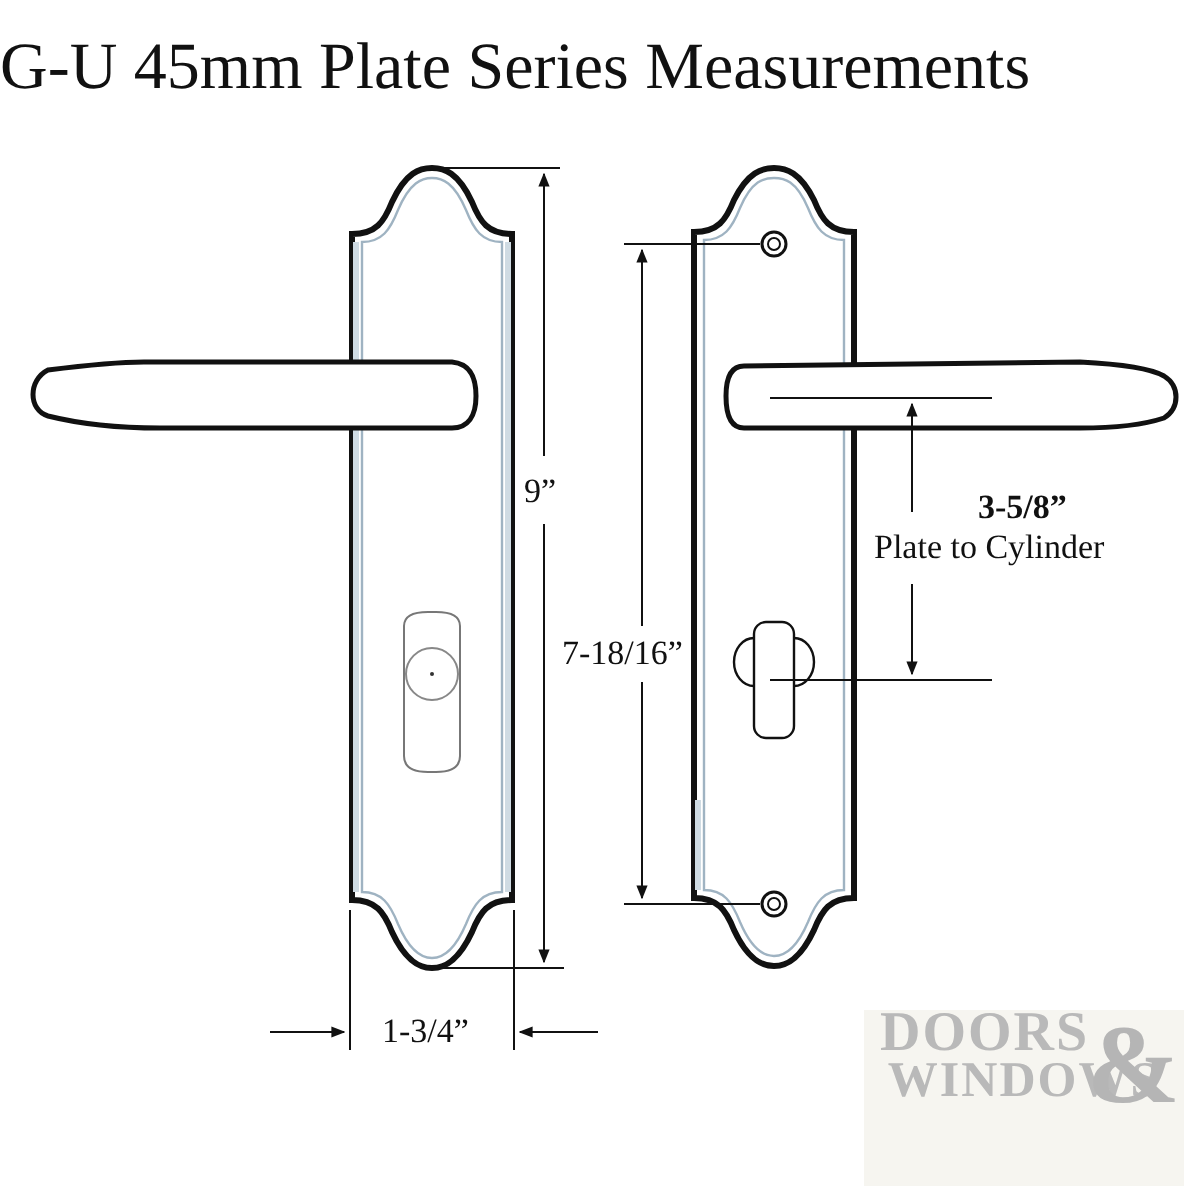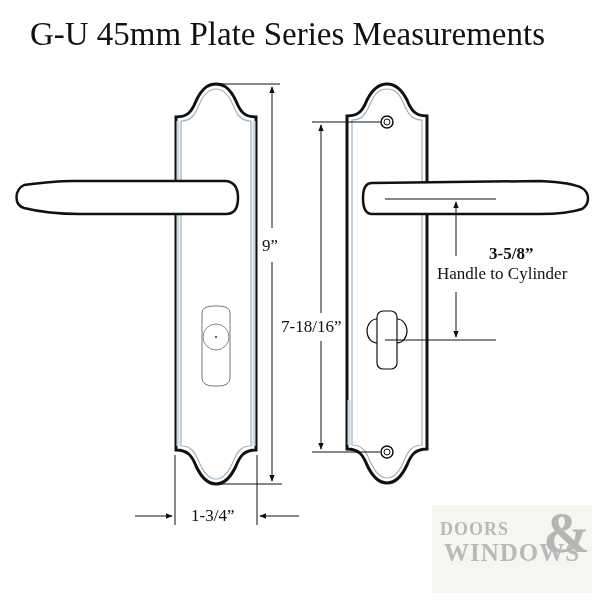--- a/index.html
+++ b/index.html
@@ -1,26 +1,26 @@
 <!DOCTYPE html>
 <html><head>
 <meta charset="utf-8">
 <style>
   html, body { margin: 0; padding: 0; background: #ffffff; }
   body { width: 600px; height: 600px; position: relative; overflow: hidden;
          font-family: "Liberation Serif", "DejaVu Serif", serif; color: #111; }
-  .title { position: absolute; top: 14px; left: 0; width: 575px; text-align: center;
+  .title { position: absolute; top: 14px; left: 0; width: 575px; text-align: left;
            font-size: 33px; line-height: 40px; white-space: nowrap; }
   svg.diagram { position: absolute; left: 0; top: 0; }
   .lbl { position: absolute; font-size: 17px; line-height: 20px; white-space: nowrap; background: #fff; }
   .logo { position: absolute; left: 432px; top: 505px; width: 160px; height: 88px;
           background: #f6f5f0; text-align: center; color: #b9b9b9;
           font-family: "Liberation Serif", "DejaVu Serif", serif; font-weight: bold; }
   .logo .l1 { font-size: 15px; line-height: 15px; letter-spacing: 1px; margin-top: 4px; }
-  .logo .l2 { font-size: 18px; line-height: 24px; letter-spacing: 1px; margin-top: 12px; }
+  .logo .l2 { font-size: 28px; line-height: 24px; letter-spacing: 1px; }
   .logo .l3 { font-size: 25px; line-height: 24px; letter-spacing: 1px; }
   .logo .l4 { font-size: 14px; line-height: 16px; letter-spacing: 1px; }
   .logo .amp { position: absolute; right: 2px; top: 0px; font-size: 56px; line-height: 56px; color: #b5b5b5; }
 </style>
 </head>
 <body>
 
 <div class="title">G-U 45mm Plate Series Measurements</div>
 
 <svg class="diagram" width="600" height="600" viewBox="0 0 600 600">
@@ -97,20 +97,20 @@
     <line x1="385" y1="199" x2="496" y2="199" stroke="#111" stroke-width="1"></line>
     <line x1="385" y1="340" x2="496" y2="340" stroke="#111" stroke-width="1"></line>
     <line x1="456" y1="256" x2="456" y2="202" stroke="#111" stroke-width="1" marker-end="url(#arr)"></line>
     <line x1="456" y1="292" x2="456" y2="337" stroke="#111" stroke-width="1" marker-end="url(#arr)"></line>
   </g>
 </svg>
 
 <div class="lbl" style="left:262px;top:236px;">9”</div>
 <div class="lbl" style="left:281px;top:317px;">7-18/16”</div>
 <div class="lbl" style="left:489px;top:244px;font-weight:bold;">3-5/8”</div>
-<div class="lbl" style="left:437px;top:264px;">Handle to Cylinder</div>
+<div class="lbl" style="left:437px;top:264px;">Plate to Cylinder</div>
 <div class="lbl" style="left:191px;top:506px;">1-3/4”</div>
 
 <div class="logo">
   <div class="amp">&amp;</div>
   <div class="l2" style="text-align:left;padding-left:8px;">DOORS</div>
   <div class="l3">WINDOWS</div>
 </div>
 
 </body></html>

